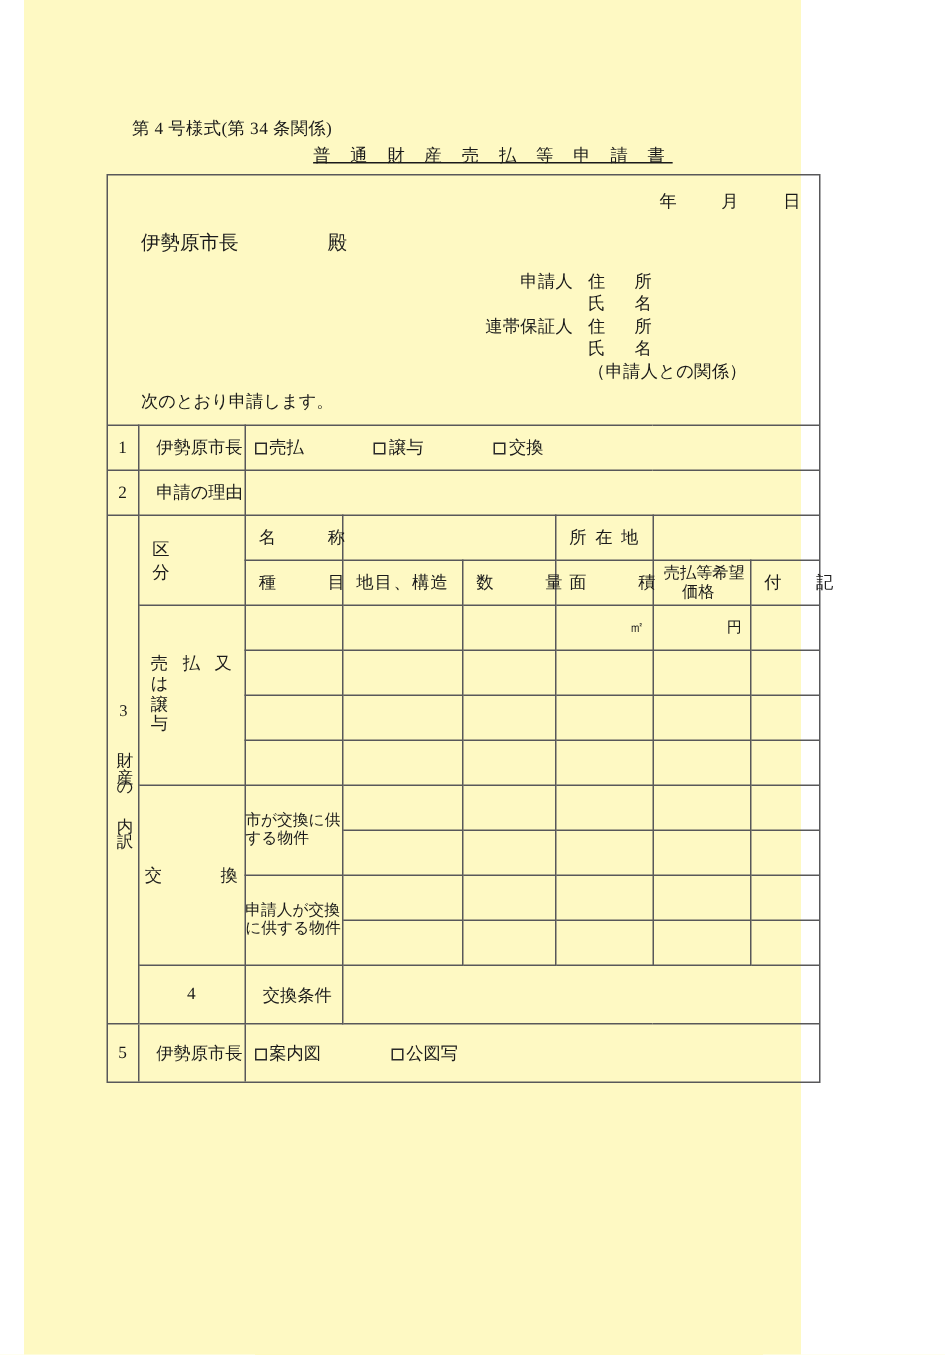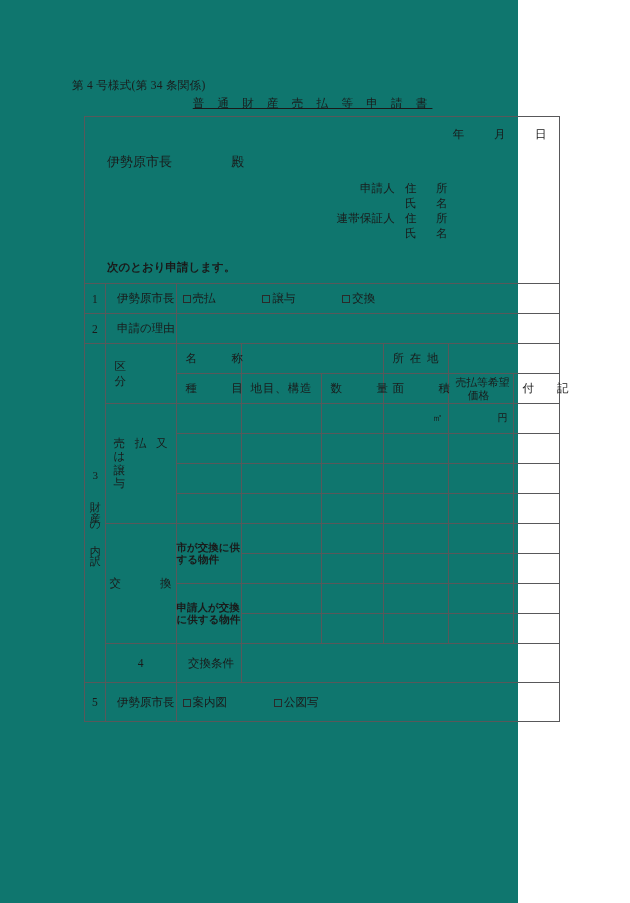--- a/index.html
+++ b/index.html
@@ -13,21 +13,22 @@
     font-family: "Liberation Serif", "DejaVu Serif", serif;
     color: #1a1a1a;
     position: relative;
     overflow: hidden;
   }
 
   .page {
     position: relative;
     width: 518px;
     height: 903px;
-    background: #0f766e;
+    background: #fef9c3;
+    margin-left: 16px;
   }
 
   
   .form-no {
     position: absolute;
     left: 72px;
     top: 78px;
     font-size: 11.5px;
     letter-spacing: 0.3px;
     white-space: nowrap;
@@ -41,21 +42,21 @@
     font-size: 11.5px;
     letter-spacing: 5.2px;
     text-indent: 5.2px;
     white-space: nowrap;
     text-decoration: underline;
   }
 
   
   .frame {
     position: absolute;
-    left: 84px;
+    left: 55px;
     top: 116px;
     width: 476px;
     border: 1px solid #58585a;
     box-sizing: border-box;
   }
 
   
   .head-block {
     position: relative;
     height: 166px;
@@ -107,21 +108,20 @@
     margin-left: 84px;
     letter-spacing: 0.2px;
   }
 
   .intro-line {
     position: absolute;
     left: 22px;
     top: 143px;
     font-size: 11.5px;
     white-space: nowrap;
-    font-weight: bold;
   }
 
   
   table.grid {
     border-collapse: collapse;
     width: 100%;
     table-layout: fixed;
     font-size: 11.5px;
   }
   table.grid td {
@@ -206,21 +206,20 @@
     text-align: justify;
     text-align-last: justify;
   }
   .narrow-cat-cell {
     width: 37px;
     text-align: left;
     font-size: 10.5px;
     line-height: 1.12;
     padding: 2px 2px 2px 3px;
     word-break: break-all;
-    font-weight: bold;
   }
 
   .hdr-cell {
     text-align: center;
     white-space: nowrap;
   }
   .hdr-wrap {
     font-size: 10.8px;
     line-height: 1.12;
     padding: 0 4px;
@@ -271,20 +270,24 @@
           <span class="ap-field">氏　名</span>
         </div>
         <div class="ap-row">
           <span class="ap-label">連帯保証人</span>
           <span class="ap-field">住　所</span>
         </div>
         <div class="ap-row">
           <span class="ap-label"></span>
           <span class="ap-field">氏　名</span>
         </div>
+        <div class="ap-row">
+          <span class="ap-rel">（申請人との関係</span>
+          <span class="close-paren">）</span>
+        </div>
       </div>
 
       <div class="intro-line">次のとおり申請します。</div>
     </div>
 
     <table class="grid">
       <colgroup>
         <col style="width:20px">
         <col style="width:71px">
         <col style="width:65px">

